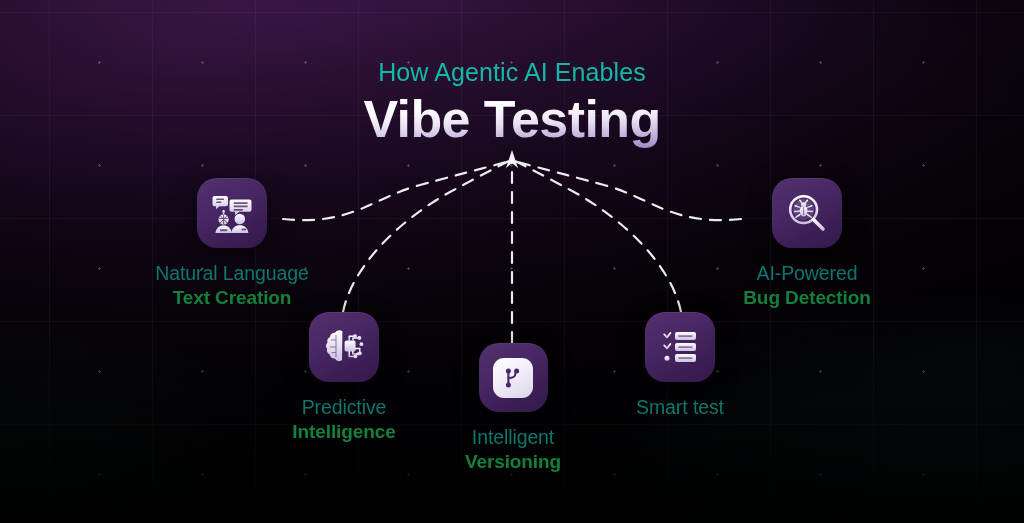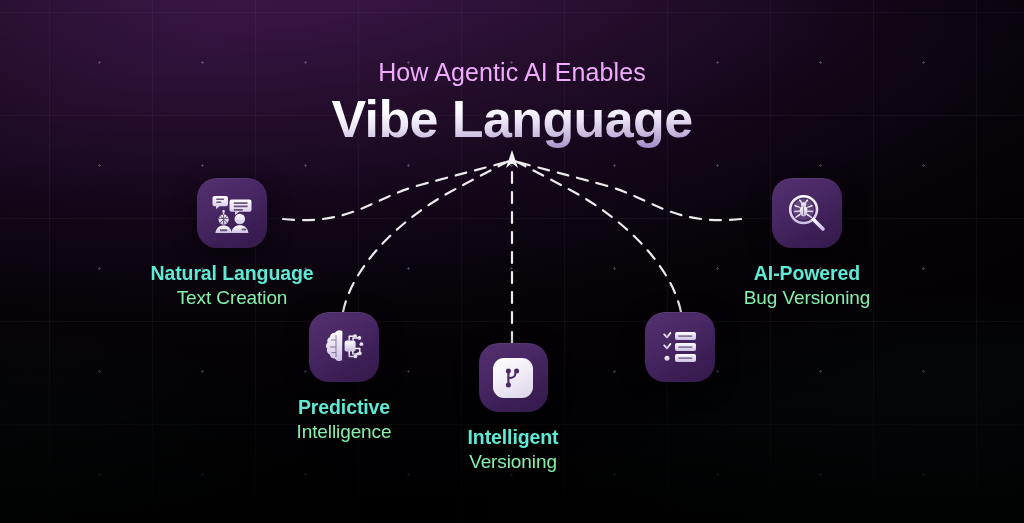--- a/index.html
+++ b/index.html
@@ -52,21 +52,21 @@
   }
   .bg-fadebottom {
     position:absolute; left:0; right:0; bottom:0; height:190px;
     background:linear-gradient(to bottom, rgba(0,0,0,0) 0%, rgba(0,0,0,0.55) 60%, rgba(0,0,0,0.88) 100%);
   }
 
   
   .header { position:absolute; left:0; right:0; top:58px; text-align:center; }
   .kicker {
     font-size:25px; font-weight:400; letter-spacing:0.1px;
-    color:#f0abfc;
+    color:#14b8a6;
   }
   .headline {
     margin-top:2px;
     font-size:52px; font-weight:700; letter-spacing:-0.6px;
     background:linear-gradient(178deg,#ffffff 0%,#fdfcff 34%,#e9e2f4 56%,#c9bce0 74%,#ab95cd 92%,#9b83c3 100%);
     -webkit-background-clip:text; background-clip:text;
     -webkit-text-fill-color:transparent; color:transparent;
     display:inline-block;
   }
 
@@ -78,24 +78,24 @@
   .tile {
     border-radius:20px;
     background:linear-gradient(150deg,#54306f 0%,#492865 38%,#3c1e55 72%,#341a4b 100%);
     box-shadow:0 6px 22px rgba(0,0,0,0.55), inset 0 1px 0 rgba(255,255,255,0.06);
     display:flex; align-items:center; justify-content:center;
     margin:0 auto;
   }
   .tile svg { display:block; }
   .caption { margin-top:13px; line-height:1.27; white-space:nowrap; }
   .cap-main {
-    display:block; font-size:19.5px; font-weight:700; color:#5eead4; letter-spacing:-0.1px;
+    display:block; font-size:19.5px; font-weight:400; color:#0f766e; letter-spacing:-0.1px;
   }
   .cap-sub {
-    display:block; font-size:19px; font-weight:400; color:#86efac; letter-spacing:-0.1px;
+    display:block; font-size:19px; font-weight:700; color:#15803d; letter-spacing:-0.1px;
   }
 
   
   #node-0 { left:132px; top:178px; width:200px; }
   #node-0 .tile { width:70px; height:70px; }
   #node-1 { left:244px; top:312px; width:200px; }
   #node-1 .tile { width:70px; height:70px; }
   #node-2 { left:413px; top:343px; width:200px; }
   #node-2 .tile { width:69px; height:69px; }
   #node-3 { left:580px; top:312px; width:200px; }
@@ -117,21 +117,21 @@
   <div class="bg-base"></div>
   <div class="bg-tint-left"></div>
   <div class="bg-tint-right"></div>
   <div class="bg-grid"></div>
   <div class="bg-dots"></div>
   <div class="bg-vignette"></div>
   <div class="bg-fadebottom"></div>
 
   <div class="header">
     <div class="kicker">How Agentic AI Enables</div>
-    <div class="headline">Vibe Language</div>
+    <div class="headline">Vibe Testing</div>
   </div>
 
   <svg id="links" width="1024" height="523" viewBox="0 0 1024 523">
     <g fill="none" stroke="#ffffff" stroke-width="2.2" stroke-linecap="round" stroke-dasharray="11 9" opacity="0.92">
 
       <path d="M283,219 C352,226 372,198 420,185 C468,172 492,166 510,161"></path>
 
       <path d="M343,312 C352,268 396,222 450,192 C487,172 503,164 511,160"></path>
 
       <path d="M512,343 L512,161"></path>
@@ -278,20 +278,21 @@
           <rect x="15.0" y="27.0" width="21.0" height="8.0" rx="2.0"></rect>
         </g>
         <g fill="#3d1f56" opacity="0.55">
           <rect x="18.0" y="8.2" width="14.6" height="1.7" rx="0.8"></rect>
           <rect x="18.0" y="19.2" width="14.6" height="1.7" rx="0.8"></rect>
           <rect x="18.0" y="30.2" width="14.6" height="1.7" rx="0.8"></rect>
         </g>
       </svg>
     </div>
     <div class="caption">
+      <span class="cap-main">Smart test</span>
     </div>
   </div>
 
   <div class="node" id="node-4">
     <div class="tile">
       <svg width="42" height="42" viewBox="0 0 42 42">
         <defs>
           <linearGradient id="g4" x1="0" y1="0" x2="0" y2="1">
             <stop offset="0" stop-color="#ffffff"></stop>
               <stop offset="1" stop-color="#cbbee2"></stop>
@@ -314,17 +315,17 @@
           <path d="M13.8,22.6 l-4.0,2.8"></path>
           <path d="M21.4,22.6 l4.0,2.8"></path>
         </g>
         <g stroke="#3d1f56" stroke-width="0.9" opacity="0.6">
           <path d="M17.6,14.8 v8.4"></path>
         </g>
       </svg>
     </div>
     <div class="caption">
       <span class="cap-main">AI-Powered</span>
-      <span class="cap-sub">Bug Versioning</span>
+      <span class="cap-sub">Bug Detection</span>
     </div>
   </div>
 
 </div>
 
 </body></html>

